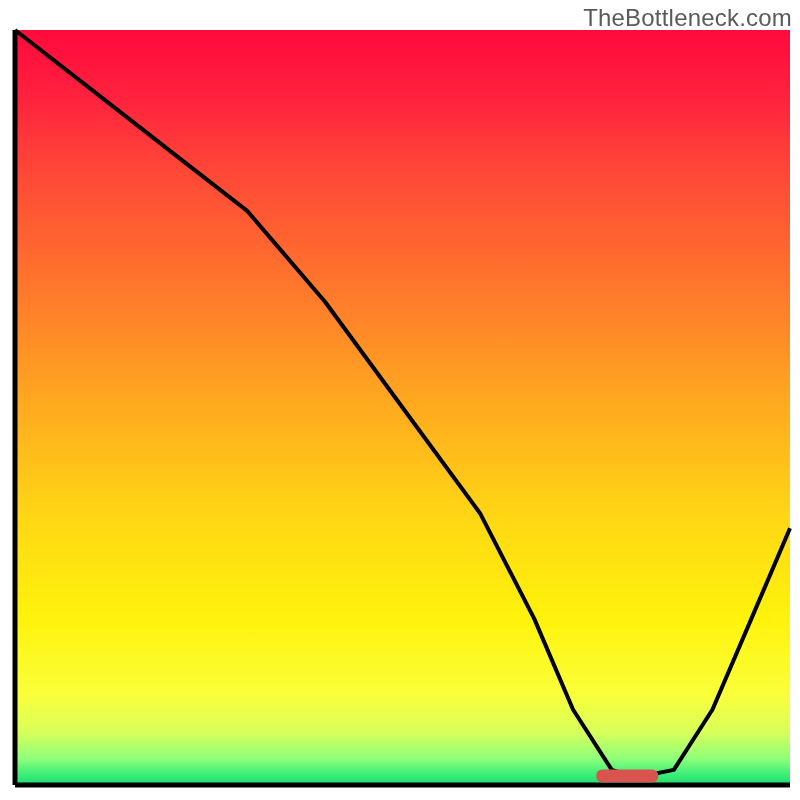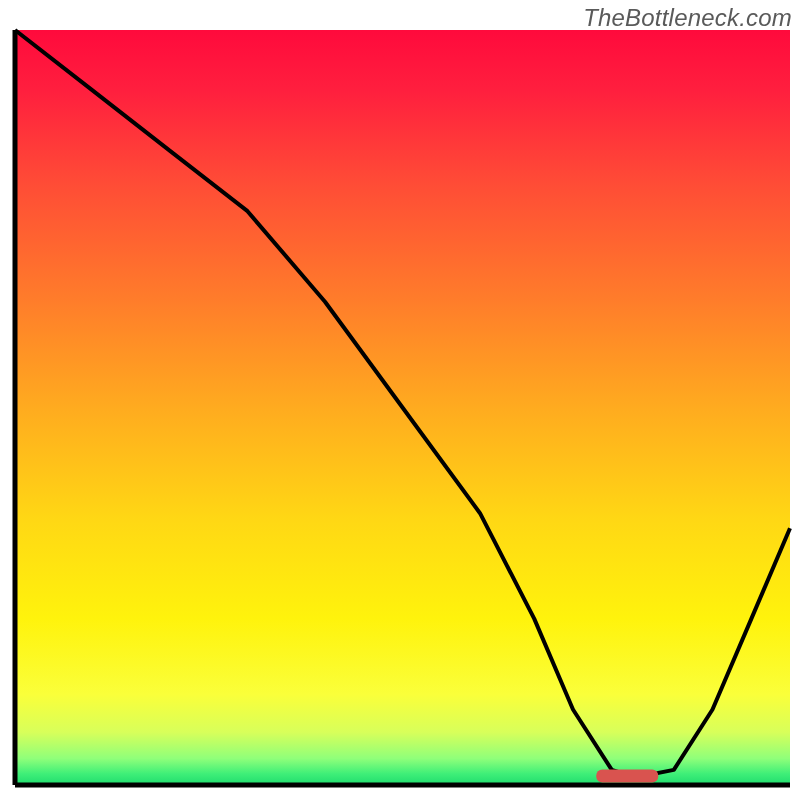--- a/index.html
+++ b/index.html
@@ -7,21 +7,20 @@
     padding: 0;
     width: 800px;
     height: 800px;
     overflow: hidden;
     background: #fff;
   }
   .chart-container {
     position: relative;
     width: 800px;
     height: 584px;
-    font-style: italic;
   }
   .watermark {
     position: absolute;
     top: 4px;
     right: 8px;
     font-family: Arial, Helvetica, sans-serif;
     font-size: 24px;
     color: #5a5a5a;
     font-weight: 500;
     letter-spacing: 0.2px;

